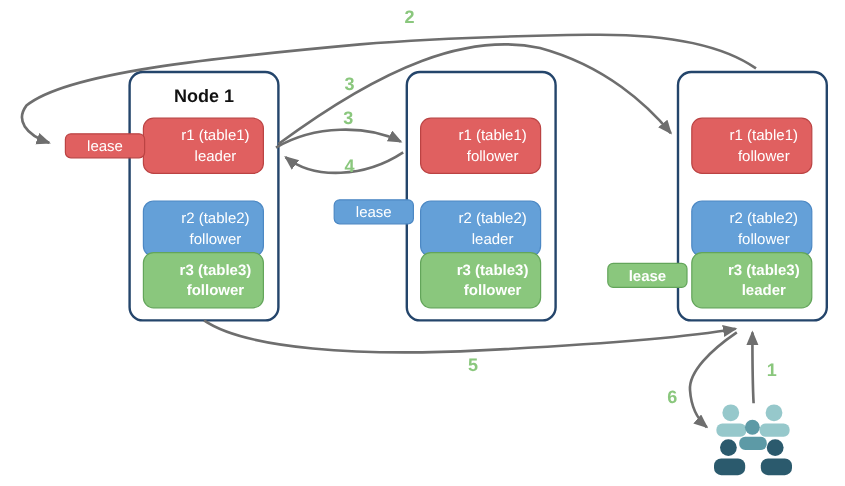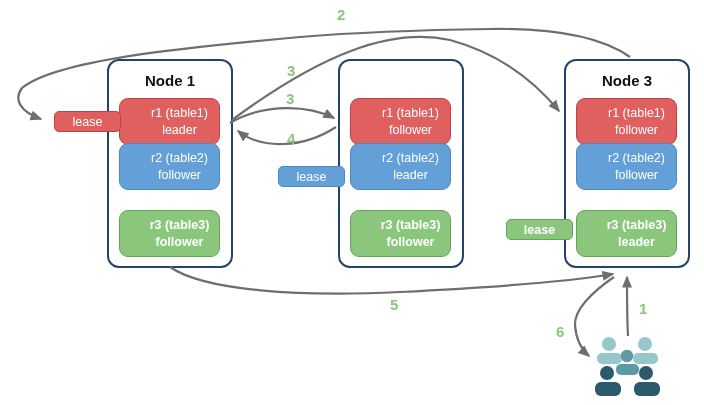--- a/index.html
+++ b/index.html
@@ -13,21 +13,21 @@
   }
   .node-1{left:107px}.node-2{left:338px}.node-3{left:564px}
   .node-title{
     text-align:center;margin-top:11px;font-weight:bold;font-size:15px;color:#111111;
   }
   .replica{
     position:absolute;left:10px;width:101px;height:47px;border-radius:9px;
     color:#ffffff;font-size:12.5px;text-align:center;display:flex;flex-direction:column;
     justify-content:center;line-height:1.3;box-sizing:border-box;z-index:2;padding-left:20px;
   }
-  .pos-r1{top:37px}.pos-r2{top:82px}.pos-r3{top:149px}
+  .pos-r1{top:37px}.pos-r2{top:106px}.pos-r3{top:149px}
   .fill-red{background:#e06060;border:1.5px solid #bb4343;}
   .fill-blue{background:#64a0d8;border:1.5px solid #4c88c4;}
   .fill-green{background:#8ac77d;border:1.5px solid #63a55a;font-weight:bold;}
   .lease{
     position:absolute;width:67px;height:21px;border-radius:5px;color:#ffffff;
     font-size:12.5px;display:flex;align-items:center;justify-content:center;
     box-sizing:border-box;z-index:7;
   }
   .lease-red{left:54px;top:111px;}
   .lease-blue{left:278px;top:166px;}
@@ -75,21 +75,20 @@
       <span>r2 (table2)</span>
       <span>leader</span>
     </div>
     <div class="replica pos-r3 fill-green">
       <span>r3 (table3)</span>
       <span>follower</span>
     </div>
   </div>
 
   <div class="node node-3">
-    <div class="node-title">Node 3</div>
     <div class="replica pos-r1 fill-red">
       <span>r1 (table1)</span>
       <span>follower</span>
     </div>
     <div class="replica pos-r2 fill-blue">
       <span>r2 (table2)</span>
       <span>follower</span>
     </div>
     <div class="replica pos-r3 fill-green">
       <span>r3 (table3)</span>

